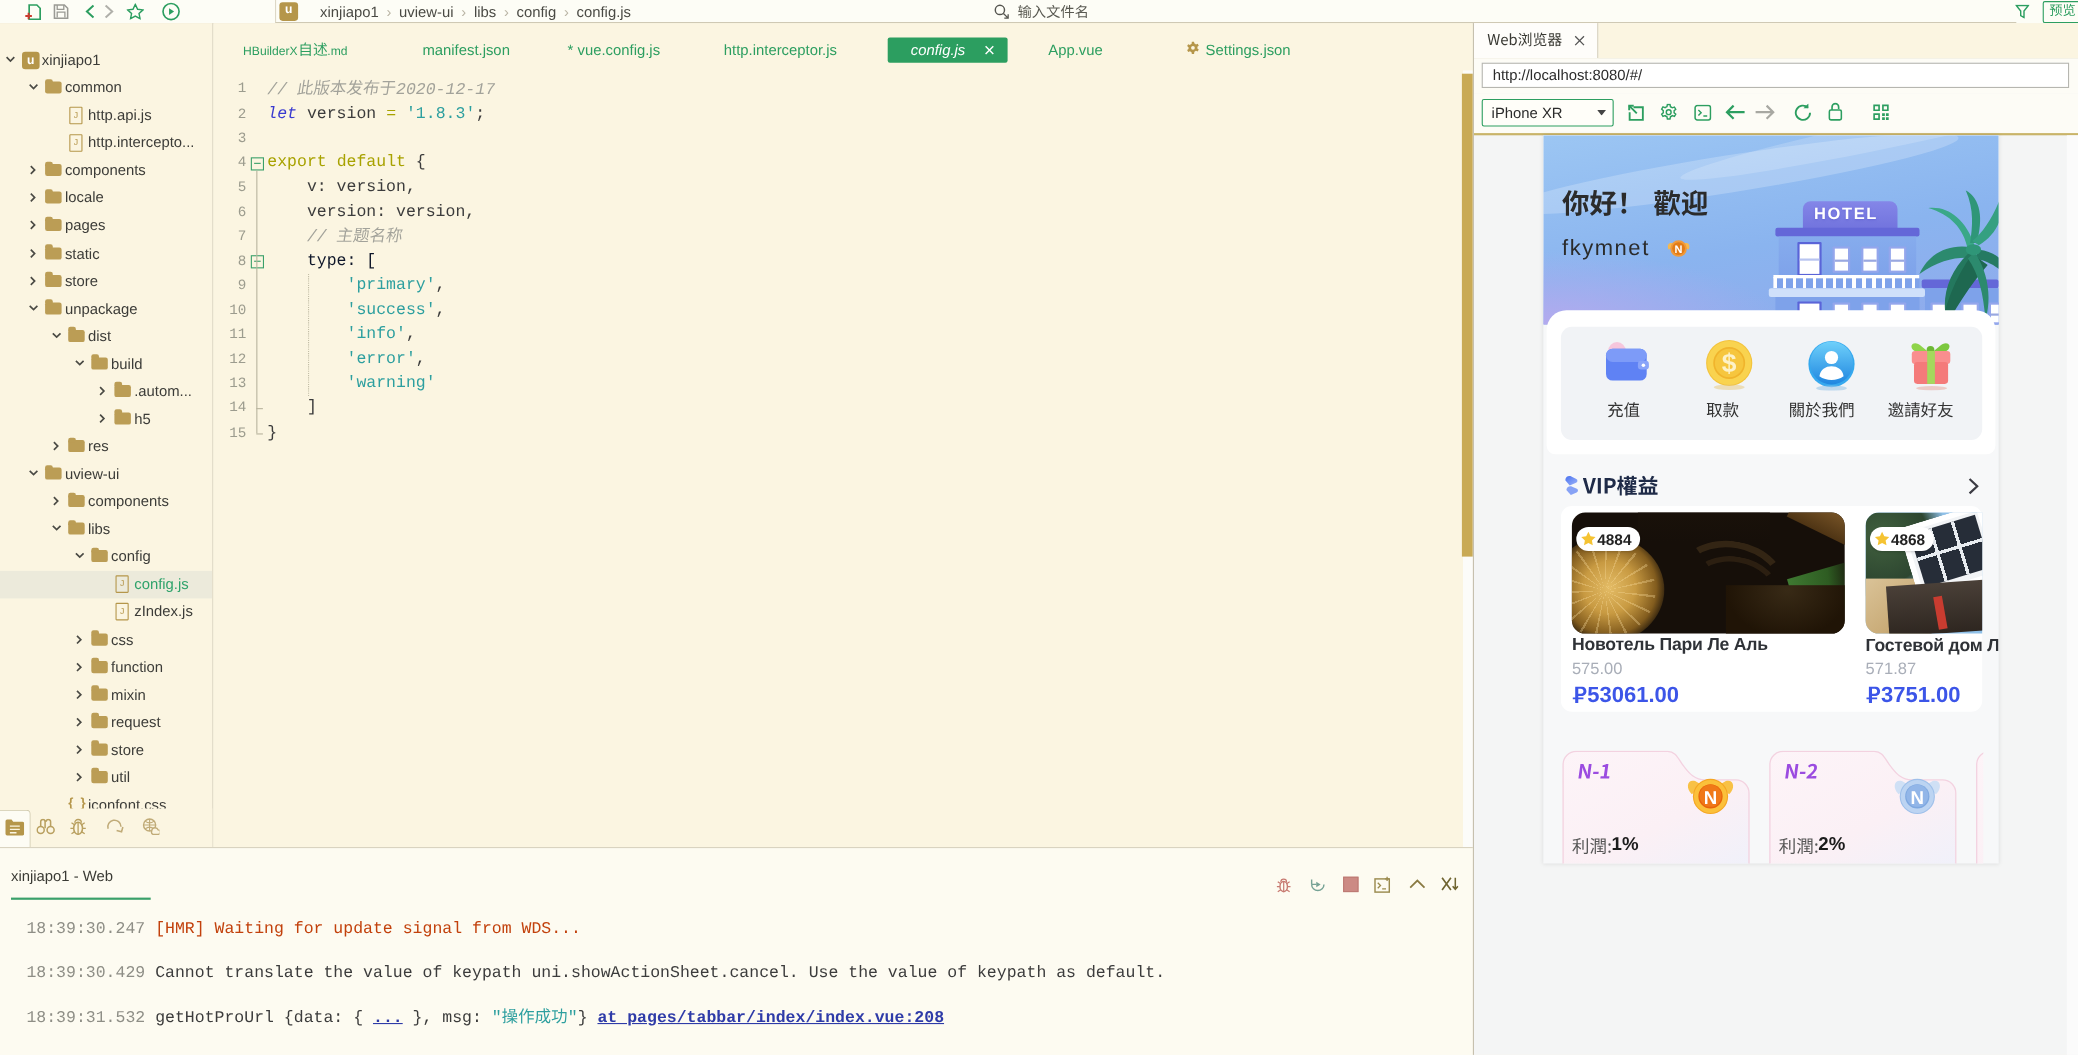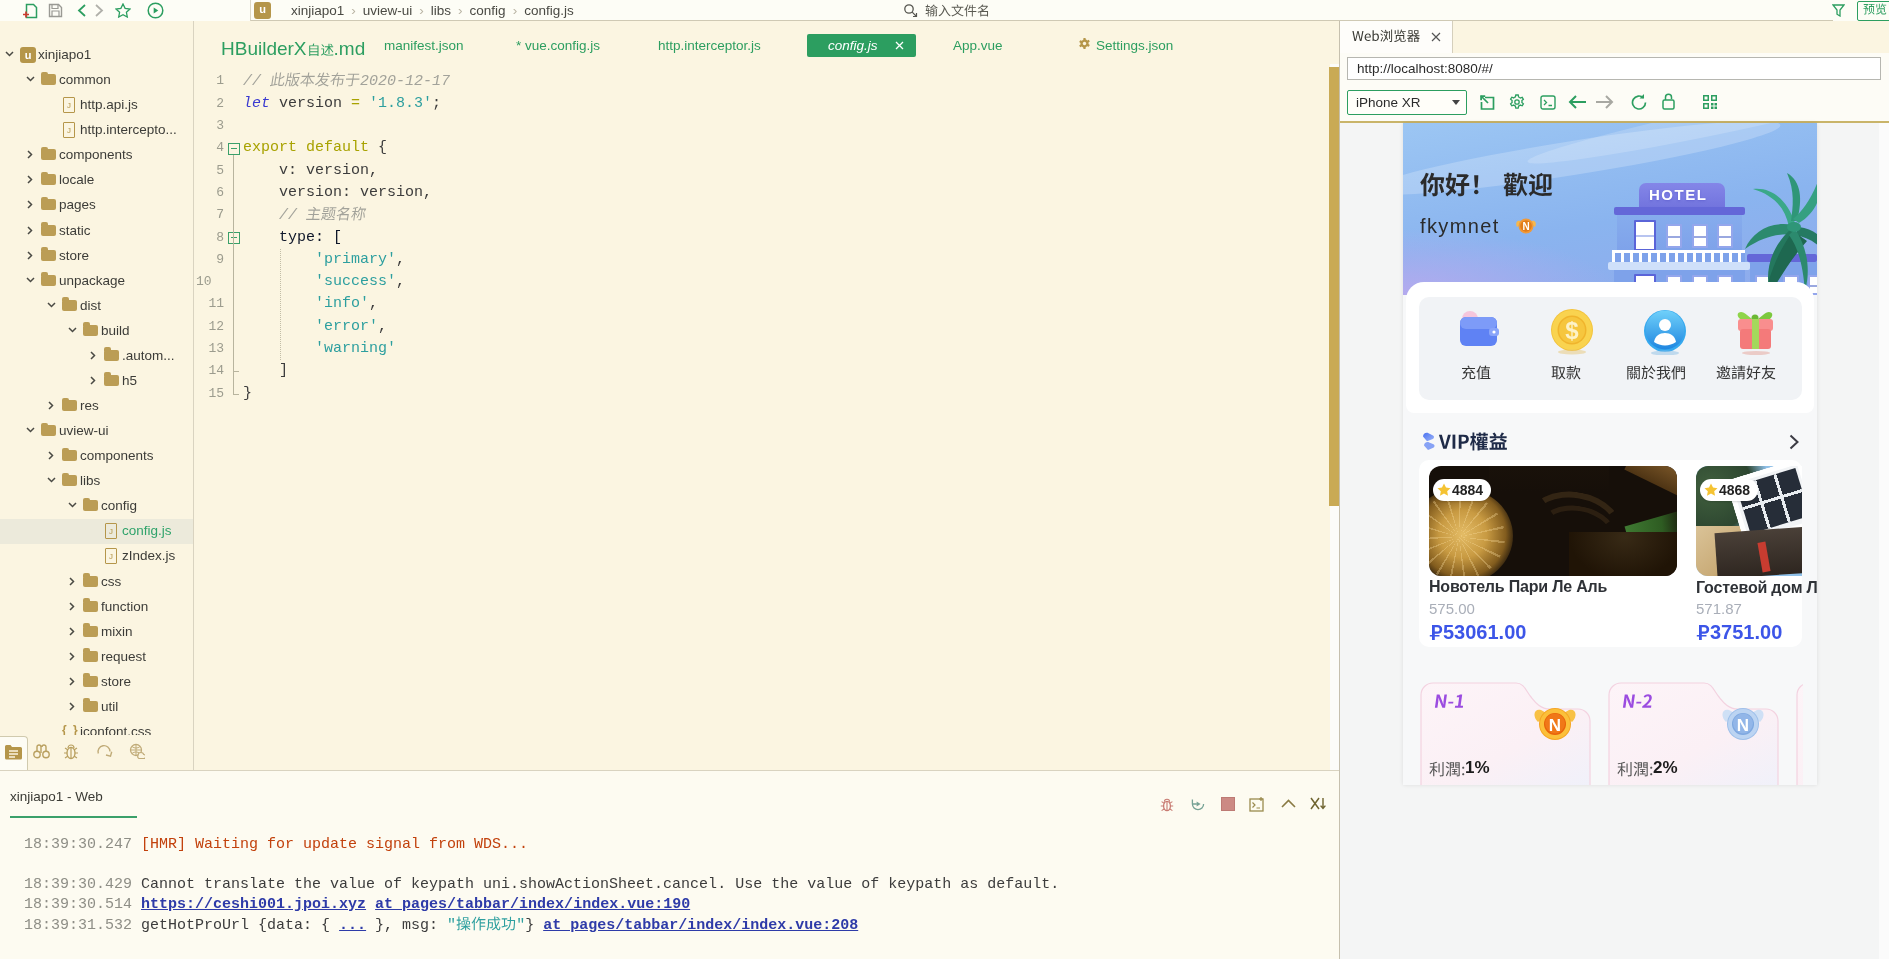--- a/index.html
+++ b/index.html
@@ -219,21 +219,21 @@
 <path d="M14 7.5A6 6 0 102.3 9.5" fill="none" stroke="#c0ab78" stroke-width="1.4"></path>
 <path d="M10 11l4.5 1.2 1.2-4.4" fill="none" stroke="#c0ab78" stroke-width="1.4"></path>
     </svg>
     <svg class="abs" style="left:128px;top:8px" width="17" height="16" viewBox="0 0 17 16">
 <circle cx="8" cy="7" r="5.5" fill="none" stroke="#c0ab78" stroke-width="1.3"></circle>
 <path d="M8 1.5v11M2.5 7h11M4 3.5c2.5 2 5.5 2 8 0M4 10.5c2.5-2 5.5-2 8 0" fill="none" stroke="#c0ab78" stroke-width="1"></path>
 <path d="M10 12.5a3 3 0 013-3 3 3 0 012.8 2 2 2 0 01-.3 4H11a2.3 2.3 0 01-1-3z" fill="#fbf5e1" stroke="#c0ab78" stroke-width="1.2"></path>
     </svg>
   </div>
 <div class="abs" style="left:194px;top:21px;width:1145px;height:749px;background:#fbf5e1;overflow:hidden">
-    <div class="abs" style="left:27px;top:17px;font-size:19px;color:#2c9e60">HBuilderX<svg width="27.0" height="15.7" viewBox="0 0 27.0 15.7" style="display:inline-block;vertical-align:baseline;vertical-align:-3.8px" xmlns="http://www.w3.org/2000/svg">
+    <div class="abs" style="left:27px;top:17px;font-size:11px;color:#2c9e60">HBuilderX<svg width="27.0" height="15.7" viewBox="0 0 27.0 15.7" style="display:inline-block;vertical-align:baseline;vertical-align:-3.8px" xmlns="http://www.w3.org/2000/svg">
         <path transform="translate(0.0,11.9) scale(0.013500,-0.013500)" d="M213.700439453125 481.8907470703125H794.6490478515625V411.3292236328125H213.700439453125ZM213.700439453125 264.40087890625H794.6490478515625V194.4493408203125H213.700439453125ZM213.700439453125 45.9110107421875H794.6490478515625V-24.6505126953125H213.700439453125ZM162.8892822265625 703.380615234375H852.5506591796875V-75.92041015625H774.4088134765625V631.47900390625H238.52099609375V-80.80029296875H162.8892822265625ZM455.3089599609375 841.9703369140625 542.421142578125 830.0701904296875Q525.861083984375 785.3900146484375 507.60601806640625 740.1349487304688Q489.3509521484375 694.8798828125 472.3509521484375 662.099853515625L405.4493408203125 675.1201171875Q414.6693115234375 698.68017578125 424.21923828125 728.2651977539062Q433.7691650390625 757.8502197265625 442.319091796875 787.6302490234375Q450.8690185546875 817.4102783203125 455.3089599609375 841.9703369140625Z" fill="#2c9e60"></path>
         <path transform="translate(13.5,11.9) scale(0.013500,-0.013500)" d="M320.2698974609375 644.7908935546875H939.4102783203125V574.2293701171875H320.2698974609375ZM711.260498046875 783.68017578125 767.3118896484375 819.40087890625Q790.021728515625 802.0108642578125 814.3165893554688 780.4258422851562Q838.6114501953125 758.8408203125 860.6863403320312 737.5358276367188Q882.76123046875 716.2308349609375 896.201171875 699.2308349609375L838.419677734375 659.1700439453125Q825.759765625 676.1700439453125 804.0748901367188 698.06005859375Q782.3900146484375 719.9500732421875 758.18017578125 742.7301025390625Q733.9703369140625 765.5101318359375 711.260498046875 783.68017578125ZM591.619384765625 830.140380859375H666.2510986328125V67.4305419921875H591.619384765625ZM265.8704833984375 482.80029296875V86.6099853515625H193.9688720703125V412.8487548828125H47.6396484375V482.80029296875ZM67.5491943359375 762.859619140625 127.04052734375 797.5303955078125Q154.48046875 771.3603515625 183.700439453125 738.9953002929688Q212.92041015625 706.6302490234375 238.5303955078125 675.5701904296875Q264.140380859375 644.5101318359375 279.7503662109375 619.340087890625L216.7489013671875 578.939208984375Q202.9189453125 604.1092529296875 178.0889892578125 636.059326171875Q153.259033203125 668.0093994140625 124.12408447265625 701.45947265625Q94.9891357421875 734.9095458984375 67.5491943359375 762.859619140625ZM231.3900146484375 117.28076171875Q256.9500732421875 117.28076171875 279.87518310546875 99.97576904296875Q302.80029296875 82.6707763671875 343.92041015625 59.620849609375Q392.6505126953125 33.180908203125 456.96563720703125 25.0709228515625Q521.28076171875 16.9609375 602.1107177734375 16.9609375Q659.48046875 16.9609375 724.42041015625 19.3509521484375Q789.3603515625 21.740966796875 851.640380859375 25.71600341796875Q913.92041015625 29.6910400390625 961.92041015625 34.861083984375Q957.9703369140625 25.40087890625 953.240234375 11.7105712890625Q948.5101318359375 -1.979736328125 945.06005859375 -15.97503662109375Q941.6099853515625 -29.9703369140625 940.6099853515625 -40.4305419921875Q913.9500732421875 -42.4305419921875 871.2651977539062 -44.12554931640625Q828.580322265625 -45.820556640625 779.200439453125 -47.320556640625Q729.820556640625 -48.820556640625 682.880615234375 -49.820556640625Q635.940673828125 -50.820556640625 600.16064453125 -50.820556640625Q511.6005859375 -50.820556640625 445.54052734375 -40.62554931640625Q379.48046875 -30.4305419921875 327.1903076171875 -0.9906005859375Q295.68017578125 16.619384765625 272.2301025390625 34.4493408203125Q248.780029296875 52.279296875 230.6099853515625 52.279296875Q213 52.279296875 190.08502197265625 36.6092529296875Q167.1700439453125 20.939208984375 141.6201171875 -5.14581298828125Q116.0701904296875 -31.2308349609375 88.9703369140625 -62.500732421875L41.4493408203125 1.4508056640625Q92.7894287109375 50.8408203125 142.0296630859375 84.060791015625Q191.2698974609375 117.28076171875 231.3900146484375 117.28076171875ZM569.698974609375 617.140380859375 630.80029296875 599.56005859375Q601.5303955078125 508.6099853515625 558.2105712890625 421.91497802734375Q514.8907470703125 335.219970703125 463.09588623046875 262.85491943359375Q411.301025390625 190.4898681640625 355.301025390625 141.979736328125Q349.7908935546875 151.0499267578125 340.3306884765625 161.2901611328125Q330.8704833984375 171.5303955078125 320.9102783203125 181.880615234375Q310.9500732421875 192.2308349609375 302.2698974609375 198.1309814453125Q356.7098388671875 240.301025390625 407.72467041015625 307.26593017578125Q458.739501953125 374.2308349609375 500.6693115234375 454.8306884765625Q542.59912109375 535.4305419921875 569.698974609375 617.140380859375ZM610.0499267578125 553.1888427734375 664.0810546875 589.419677734375Q703.180908203125 547.9298095703125 744.5358276367188 500.52496337890625Q785.8907470703125 453.1201171875 823.9157104492188 404.520263671875Q861.940673828125 355.92041015625 893.5506591796875 310.54052734375Q925.16064453125 265.16064453125 945.16064453125 227.8907470703125L885.3994140625 185.3697509765625Q866.7894287109375 222.6396484375 836.2644653320312 268.71453857421875Q805.739501953125 314.7894287109375 768.299560546875 364.47430419921875Q730.859619140625 414.1591796875 690.19970703125 462.5390625Q649.539794921875 510.9189453125 610.0499267578125 553.1888427734375Z" fill="#2c9e60"></path>
       </svg>.md</div>
     <div class="abs" style="left:190px;top:17px;font-size:13.5px;color:#2c9e60">manifest.json</div>
     <div class="abs" style="left:322px;top:17px;font-size:13.5px;color:#2c9e60">* vue.config.js</div>
     <div class="abs" style="left:464px;top:17px;font-size:13.5px;color:#2c9e60">http.interceptor.js</div>
     <div class="abs" style="left:759px;top:17px;font-size:13.5px;color:#2c9e60">App.vue</div>
     <svg class="abs" style="left:884px;top:16px" width="13" height="13" viewBox="0 0 13 13">
 <path d="M5.5 1h2l.3 1.6a4.2 4.2 0 011.4.8l1.6-.6 1 1.7-1.3 1a4.6 4.6 0 010 1.6l1.3 1-1 1.7-1.6-.6a4.2 4.2 0 01-1.4.8L7.5 12h-2l-.3-1.6a4.2 4.2 0 01-1.4-.8l-1.6.6-1-1.7 1.3-1a4.6 4.6 0 010-1.6l-1.3-1 1-1.7 1.6.6a4.2 4.2 0 011.4-.8z" fill="#b5964a"></path>
 <circle cx="6.5" cy="6.5" r="1.7" fill="#fbf5e1"></circle>
@@ -247,21 +247,21 @@
     </div>
     <div class="abs mono" style="left:2px;top:52.4px;width:28px;text-align:right;font-size:13px;color:#9c9c8e">1</div>
     <div class="abs mono" style="left:2px;top:74.7px;width:28px;text-align:right;font-size:13px;color:#9c9c8e">2</div>
     <div class="abs mono" style="left:2px;top:97.0px;width:28px;text-align:right;font-size:13px;color:#9c9c8e">3</div>
     <div class="abs mono" style="left:2px;top:119.3px;width:28px;text-align:right;font-size:13px;color:#9c9c8e">4</div>
     <div class="abs mono" style="left:2px;top:141.6px;width:28px;text-align:right;font-size:13px;color:#9c9c8e">5</div>
     <div class="abs mono" style="left:2px;top:163.9px;width:28px;text-align:right;font-size:13px;color:#9c9c8e">6</div>
     <div class="abs mono" style="left:2px;top:186.2px;width:28px;text-align:right;font-size:13px;color:#9c9c8e">7</div>
     <div class="abs mono" style="left:2px;top:208.5px;width:28px;text-align:right;font-size:13px;color:#9c9c8e">8</div>
     <div class="abs mono" style="left:2px;top:230.8px;width:28px;text-align:right;font-size:13px;color:#9c9c8e">9</div>
-    <div class="abs mono" style="left:2px;top:253.1px;width:28px;font-size:13px;color:#9c9c8e">10</div>
+    <div class="abs mono" style="left:2px;top:253.1px;width:28px;text-align:right;font-size:13px;color:#9c9c8e">10</div>
     <div class="abs mono" style="left:2px;top:275.4px;width:28px;text-align:right;font-size:13px;color:#9c9c8e">11</div>
     <div class="abs mono" style="left:2px;top:297.7px;width:28px;text-align:right;font-size:13px;color:#9c9c8e">12</div>
     <div class="abs mono" style="left:2px;top:320.0px;width:28px;text-align:right;font-size:13px;color:#9c9c8e">13</div>
     <div class="abs mono" style="left:2px;top:342.3px;width:28px;text-align:right;font-size:13px;color:#9c9c8e">14</div>
     <div class="abs mono" style="left:2px;top:364.6px;width:28px;text-align:right;font-size:13px;color:#9c9c8e">15</div>
     <div class="abs" style="left:34px;top:121.8px;width:10px;height:10px;border:1px solid #3aa06a;background:#fbf5e1">
       <div style="position:absolute;left:2px;top:4px;width:6px;height:1.2px;background:#3aa06a"></div>
     </div>
     <div class="abs" style="left:34px;top:211.0px;width:10px;height:10px;border:1px solid #3aa06a;background:#fbf5e1">
       <div style="position:absolute;left:2px;top:4px;width:6px;height:1.2px;background:#3aa06a"></div>
@@ -319,21 +319,20 @@
     </svg>
     <svg class="abs" style="left:1281px;top:28px" width="15" height="9" viewBox="0 0 15 9">
 <path d="M1 8L7.5 1.5L14 8" fill="none" stroke="#8a7a43" stroke-width="1.6"></path>
     </svg>
     <svg class="abs" style="left:1310px;top:25px" width="16" height="15" viewBox="0 0 16 15">
 <path d="M1 2l8 11M9 2L1 13" stroke="#6f6430" stroke-width="1.5" fill="none"></path>
 <path d="M13 2v10M10.6 9.6l2.4 2.8 2.4-2.8" stroke="#6f6430" stroke-width="1.4" fill="none"></path>
     </svg>
     <div class="abs mono" style="left:24px;top:64.5px;font-size:15px;white-space:pre;color:#3c3c3c"><span style="color:#8e8e86;">18:39:30.247 </span><span style="color:#c2410c;">[HMR] Waiting for update signal from WDS...</span></div>
     <div class="abs mono" style="left:24px;top:104.7px;font-size:15px;white-space:pre;color:#3c3c3c"><span style="color:#8e8e86;">18:39:30.429 </span><span style="color:#3c3c3c;">Cannot translate the value of keypath uni.showActionSheet.cancel. Use the value of keypath as default.</span></div>
-    <div class="abs mono" style="left:24px;top:124.8px;font-size:15px;white-space:pre;color:#3c3c3c"><span style="color:#8e8e86;">18:39:30.514 </span><span style="color:#2e3ba8;text-decoration:underline;font-weight:bold">https://ceshi001.jpoi.xyz</span> <span style="color:#2e3ba8;text-decoration:underline;font-weight:bold">at pages/tabbar/index/index.vue:190</span></div>
     <div class="abs mono" style="left:24px;top:144.9px;font-size:15px;white-space:pre;color:#3c3c3c"><span style="color:#8e8e86;">18:39:31.532 </span><span style="color:#3c3c3c;">getHotProUrl {data: { </span><span style="color:#2e3ba8;text-decoration:underline;font-weight:bold">...</span><span style="color:#3c3c3c;"> }, msg: </span><span style="color:#2d9f9f;">"</span><span style="color:#2d9f9f"><svg width="60.0" height="17.4" viewBox="0 0 60.0 17.4" style="display:inline-block;vertical-align:baseline;vertical-align:-4.2px" xmlns="http://www.w3.org/2000/svg">
           <path transform="translate(0.0,13.2) scale(0.015000,-0.015000)" d="M36.51953125 308.0311279296875Q90.0296630859375 325.0810546875 165.01483154296875 351.740966796875Q240 378.40087890625 317.1201171875 407.060791015625L329.3603515625 340.059326171875Q258.4102783203125 313.2293701171875 186.900146484375 285.59442138671875Q115.3900146484375 257.95947265625 56.31982421875 235.739501953125ZM46.419677734375 638.4508056640625H323.4102783203125V568.279296875H46.419677734375ZM158.59912109375 839.7503662109375H229.5506591796875V8.3212890625Q229.5506591796875 -20.2091064453125 222.7706298828125 -36.119384765625Q215.9906005859375 -52.0296630859375 199.5303955078125 -60.7098388671875Q183.460205078125 -69.3900146484375 157.97503662109375 -71.840087890625Q132.4898681640625 -74.2901611328125 93.979736328125 -74.2901611328125Q91.979736328125 -60.7098388671875 85.7496337890625 -41.09442138671875Q79.51953125 -21.47900390625 72.3994140625 -6.898681640625Q97.71923828125 -7.898681640625 117.6591796875 -7.59368896484375Q137.59912109375 -7.2886962890625 144.59912109375 -7.2886962890625Q158.59912109375 -7.2886962890625 158.59912109375 7.7113037109375ZM526.64111328125 742.3494873046875V637.1309814453125H757.499267578125V742.3494873046875ZM460.979736328125 798.6505126953125H826.8907470703125V580.219970703125H460.979736328125ZM419.76123046875 480.2293701171875V366.0108642578125H551.619384765625V480.2293701171875ZM360.7301025390625 535.3603515625H612.9906005859375V310.4898681640625H360.7301025390625ZM730.0311279296875 480.2293701171875V366.0108642578125H866.1092529296875V480.2293701171875ZM669.8299560546875 535.3603515625H929.260498046875V310.4898681640625H669.8299560546875ZM342.1903076171875 234.48046875H951.4102783203125V170.939208984375H342.1903076171875ZM605.739501953125 309.9500732421875H677.2510986328125V-81.140380859375H605.739501953125ZM589.419677734375 207.0296630859375 648.3509521484375 183.71923828125Q613.5709228515625 131.939208984375 561.1309814453125 85.02423095703125Q508.6910400390625 38.1092529296875 447.5810546875 1.3892822265625Q386.4710693359375 -35.3306884765625 324.3509521484375 -57.5506591796875Q316.060791015625 -44.140380859375 302.260498046875 -26.80499267578125Q288.460205078125 -9.4696044921875 276.8299560546875 0.7706298828125Q337.3900146484375 19.4305419921875 397.02496337890625 51.140380859375Q456.659912109375 82.8502197265625 507.01483154296875 122.780029296875Q557.3697509765625 162.7098388671875 589.419677734375 207.0296630859375ZM699.1309814453125 199.3494873046875Q727.7908935546875 160.419677734375 771.3657836914062 123.2698974609375Q814.940673828125 86.1201171875 866.0155639648438 56.1903076171875Q917.0904541015625 26.260498046875 967.3104248046875 8.6005859375Q959.4102783203125 2.0904541015625 950.1450805664062 -7.95477294921875Q940.8798828125 -18 932.3947143554688 -28.93524169921875Q923.9095458984375 -39.8704833984375 918.179443359375 -48.940673828125Q867.7894287109375 -26.720703125 816.4345092773438 8.6092529296875Q765.07958984375 43.939208984375 720.3947143554688 87.96417236328125Q675.7098388671875 131.9891357421875 644.8798828125 177.9891357421875Z" fill="#2d9f9f"></path>
           <path transform="translate(15.0,13.2) scale(0.015000,-0.015000)" d="M487.460205078125 672.6505126953125H961.5303955078125V600.5289306640625H452.0093994140625ZM612.0904541015625 455.92041015625H938.80029296875V386.7489013671875H612.0904541015625ZM611.700439453125 235.140380859375H952.4102783203125V164.1888427734375H611.700439453125ZM574.6895751953125 649.219970703125H651.4913330078125V-79.140380859375H574.6895751953125ZM525.859619140625 828.0904541015625 598.1512451171875 809.3900146484375Q570.1512451171875 729.8299560546875 532.76123046875 653.2098388671875Q495.3712158203125 576.5897216796875 452.0911865234375 509.55462646484375Q408.8111572265625 442.51953125 362.8111572265625 390.739501953125Q357.301025390625 397.419677734375 346.560791015625 407.159912109375Q335.820556640625 416.900146484375 324.580322265625 426.7503662109375Q313.340087890625 436.6005859375 304.659912109375 442.1107177734375Q350.4898681640625 489.16064453125 391.31982421875 551.1856079101562Q432.1497802734375 613.2105712890625 466.78472900390625 684.2355346679688Q501.419677734375 755.260498046875 525.859619140625 828.0904541015625ZM285.0687255859375 836.3603515625 357.140380859375 813.9298095703125Q324.5303955078125 729.539794921875 280.640380859375 646.419677734375Q236.7503662109375 563.299560546875 185.66534423828125 490.48443603515625Q134.580322265625 417.6693115234375 79.80029296875 361.499267578125Q76.240234375 370.3494873046875 68.340087890625 384.79486083984375Q60.43994140625 399.240234375 51.95477294921875 414.18560791015625Q43.4696044921875 429.1309814453125 35.95947265625 437.3712158203125Q86.059326171875 486.2510986328125 132.0491943359375 550.0459594726562Q178.0390625 613.8408203125 217.4189453125 687.2456665039062Q256.798828125 760.6505126953125 285.0687255859375 836.3603515625ZM178.5289306640625 578.6396484375 252.940673828125 653.661376953125 254.16064453125 652.0513916015625V-78.140380859375H178.5289306640625Z" fill="#2d9f9f"></path>
           <path transform="translate(30.0,13.2) scale(0.015000,-0.015000)" d="M170.92041015625 465.1903076171875H419.3697509765625V395.4088134765625H170.92041015625ZM389.9891357421875 465.1903076171875H462.6707763671875Q462.6707763671875 465.1903076171875 462.6707763671875 459.3502197265625Q462.6707763671875 453.5101318359375 462.47576904296875 445.780029296875Q462.28076171875 438.0499267578125 462.28076171875 433.099853515625Q460.060791015625 320.7301025390625 456.75579833984375 251.2901611328125Q453.4508056640625 181.8502197265625 447.560791015625 145.68017578125Q441.6707763671875 109.5101318359375 430.8907470703125 95.9500732421875Q419.16064453125 81.8798828125 405.4305419921875 75.9298095703125Q391.700439453125 69.979736328125 370.5303955078125 67.419677734375Q351.140380859375 65.2496337890625 319.00543212890625 65.4696044921875Q286.8704833984375 65.6895751953125 250.04052734375 67.51953125Q249.04052734375 83.659912109375 243.5303955078125 103.55535888671875Q238.020263671875 123.4508056640625 229.340087890625 137.64111328125Q263.31982421875 134.421142578125 293.07958984375 133.72613525390625Q322.83935546875 133.0311279296875 335.4493408203125 133.0311279296875Q346.059326171875 133.0311279296875 353.6693115234375 135.11614990234375Q361.279296875 137.201171875 366.6693115234375 143.5911865234375Q374.499267578125 152.8111572265625 378.71923828125 184.27606201171875Q382.939208984375 215.740966796875 385.6591796875 280.19573974609375Q388.379150390625 344.6505126953125 389.9891357421875 452.7301025390625ZM671.099853515625 789.8798828125 716.40087890625 836.0108642578125Q747.8907470703125 820.5709228515625 782.2706298828125 800.240966796875Q816.6505126953125 779.9110107421875 847.0054321289062 759.5810546875Q877.3603515625 739.2510986328125 896.80029296875 721.64111328125L849.7691650390625 670.3900146484375Q831.1092529296875 688 801.0343627929688 709.4149780273438Q770.95947265625 730.8299560546875 737.07958984375 752.0499267578125Q703.19970703125 773.2698974609375 671.099853515625 789.8798828125ZM814.7489013671875 518.5303955078125 889.7706298828125 500Q825.940673828125 304.3900146484375 714.8907470703125 160.12481689453125Q603.8408203125 15.859619140625 450.52099609375 -74.92041015625Q445.40087890625 -66.8502197265625 435.24566650390625 -55.3299560546875Q425.0904541015625 -43.8096923828125 414.65521240234375 -32.2894287109375Q404.219970703125 -20.7691650390625 395.539794921875 -13.47900390625Q547.739501953125 67.40087890625 653.0842895507812 202.6707763671875Q758.4290771484375 337.940673828125 814.7489013671875 518.5303955078125ZM176.700439453125 670.2510986328125H950.9703369140625V596.7894287109375H176.700439453125ZM128.1092529296875 670.2510986328125H206.0810546875V388.16064453125Q206.0810546875 335.04052734375 202.0810546875 273.16534423828125Q198.0810546875 211.2901611328125 187.1910400390625 146.91497802734375Q176.301025390625 82.539794921875 155.10601806640625 22.44464111328125Q133.9110107421875 -37.6505126953125 99.301025390625 -86.820556640625Q93.40087890625 -79.140380859375 81.4906005859375 -69.20513916015625Q69.580322265625 -59.2698974609375 57.47503662109375 -50.22467041015625Q45.3697509765625 -41.179443359375 36.299560546875 -36.83935546875Q78.179443359375 24.6005859375 97.42437744140625 98.79559326171875Q116.6693115234375 172.9906005859375 122.3892822265625 248.57562255859375Q128.1092529296875 324.16064453125 128.1092529296875 389.16064453125ZM543.7489013671875 838.7503662109375H621.720703125Q621.16064453125 700.3509521484375 631.9055786132812 575.26123046875Q642.6505126953125 450.1715087890625 662.92041015625 345.7315673828125Q683.1903076171875 241.2916259765625 711.400146484375 164.7315673828125Q739.6099853515625 88.1715087890625 774.259765625 46.02642822265625Q808.9095458984375 3.88134765625 847.3292236328125 3.88134765625Q869.0390625 3.88134765625 879.5640258789062 46.51629638671875Q890.0889892578125 89.1512451171875 894.0889892578125 188.6910400390625Q906.8892822265625 176.500732421875 925.5296630859375 164.89544677734375Q944.1700439453125 153.2901611328125 959.140380859375 147.780029296875Q952.4102783203125 62.3697509765625 939.5350952148438 14.22467041015625Q926.659912109375 -33.92041015625 903.3346557617188 -53.33538818359375Q880.0093994140625 -72.7503662109375 841.4290771484375 -72.7503662109375Q790.9189453125 -72.7503662109375 749.1638793945312 -38.82525634765625Q707.4088134765625 -4.900146484375 674.6287841796875 56.8900146484375Q641.8487548828125 118.68017578125 617.73876953125 203.27532958984375Q593.6287841796875 287.8704833984375 577.4088134765625 389.7105712890625Q561.1888427734375 491.5506591796875 552.9688720703125 605.380615234375Q544.7489013671875 719.2105712890625 543.7489013671875 838.7503662109375Z" fill="#2d9f9f"></path>
           <path transform="translate(45.0,13.2) scale(0.015000,-0.015000)" d="M51.07958984375 721.8907470703125H418.8299560546875V650.1591796875H51.07958984375ZM426.240234375 611.3509521484375H901.939208984375V539.4493408203125H426.240234375ZM199.138916015625 693.56005859375H272.9906005859375V192.6099853515625H199.138916015625ZM866.87841796875 611.3509521484375H940.340087890625Q940.340087890625 611.3509521484375 940.340087890625 604.2308349609375Q940.340087890625 597.1107177734375 940.340087890625 588.0155639648438Q940.340087890625 578.92041015625 939.9500732421875 573.580322265625Q933.900146484375 418.92041015625 927.7651977539062 311.200439453125Q921.6302490234375 203.48046875 913.9953002929688 134.28546142578125Q906.3603515625 65.0904541015625 896.140380859375 26.11541748046875Q885.92041015625 -12.859619140625 871.700439453125 -29.6396484375Q855.580322265625 -50.8798828125 837.8502197265625 -58.80499267578125Q820.1201171875 -66.7301025390625 794.3900146484375 -69.2901611328125Q770.219970703125 -71.240234375 729.9750366210938 -71.020263671875Q689.7301025390625 -70.80029296875 646.900146484375 -67.9703369140625Q645.900146484375 -51.6099853515625 639.8049926757812 -30.43450927734375Q633.7098388671875 -9.259033203125 623.2496337890625 6.101318359375Q669.619384765625 2.4913330078125 708.2442016601562 1.38134765625Q746.8690185546875 0.2713623046875 763.259033203125 0.2713623046875Q779.0889892578125 0.2713623046875 788.198974609375 3.35638427734375Q797.3089599609375 6.44140625 805.3089599609375 15.8314208984375Q816.7489013671875 28.661376953125 825.9938354492188 64.88134765625Q835.23876953125 101.101318359375 842.2886962890625 168.84625244140625Q849.338623046875 236.5911865234375 855.3885498046875 341.1910400390625Q861.4384765625 445.7908935546875 866.87841796875 595.16064453125ZM37.6895751953125 181.7908935546875Q87.2496337890625 193.0108642578125 151.919677734375 209.7308349609375Q216.5897216796875 226.4508056640625 288.8697509765625 245.86578369140625Q361.1497802734375 265.28076171875 433.759765625 284.8907470703125L443 213.9891357421875Q341.56005859375 184.59912109375 239.06005859375 155.59912109375Q136.56005859375 126.59912109375 56.43994140625 104.819091796875ZM596.59912109375 823.7503662109375H672.0108642578125Q671.0108642578125 708.3900146484375 667.7058715820312 598.2948608398438Q664.40087890625 488.19970703125 649.7908935546875 388.22467041015625Q635.180908203125 288.2496337890625 602.6559448242188 200.6396484375Q570.1309814453125 113.0296630859375 511.6910400390625 42.22467041015625Q453.2510986328125 -28.580322265625 361.201171875 -80.5303955078125Q356.0810546875 -71.2901611328125 346.81585693359375 -60.3798828125Q337.5506591796875 -49.4696044921875 327.200439453125 -38.83935546875Q316.8502197265625 -28.2091064453125 307.3900146484375 -21.9189453125Q395.31982421875 24.6910400390625 450.22467041015625 90.59588623046875Q505.1295166015625 156.500732421875 535.3994140625 237.820556640625Q565.6693115234375 319.140380859375 578.4142456054688 413.1302490234375Q591.1591796875 507.1201171875 593.379150390625 610.6201171875Q595.59912109375 714.1201171875 596.59912109375 823.7503662109375Z" fill="#2d9f9f"></path>
         </svg></span><span style="color:#2d9f9f;">"</span><span style="color:#3c3c3c;">} </span><span style="color:#2e3ba8;text-decoration:underline;font-weight:bold">at pages/tabbar/index/index.vue:208</span></div>
   </div>
 <div class="abs" style="left:1339px;top:21px;width:550px;height:938px;background:#f4f5f5;border-left:1px solid #c6c0ae;box-sizing:border-box">
     <div class="abs" style="left:0;top:0;width:550px;height:32px;background:#fbf5e1;border-bottom:1px solid #d5cfbc"></div>
     <div class="abs" style="left:0;top:0;width:112px;height:32px;background:#fefdfa;border-right:1px solid #d5cfbc"></div>

